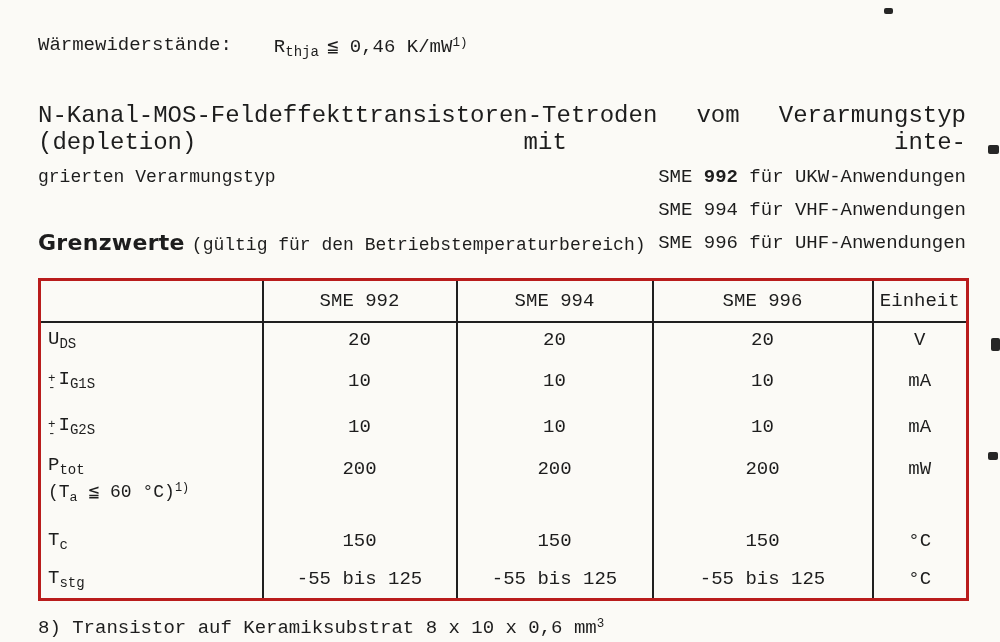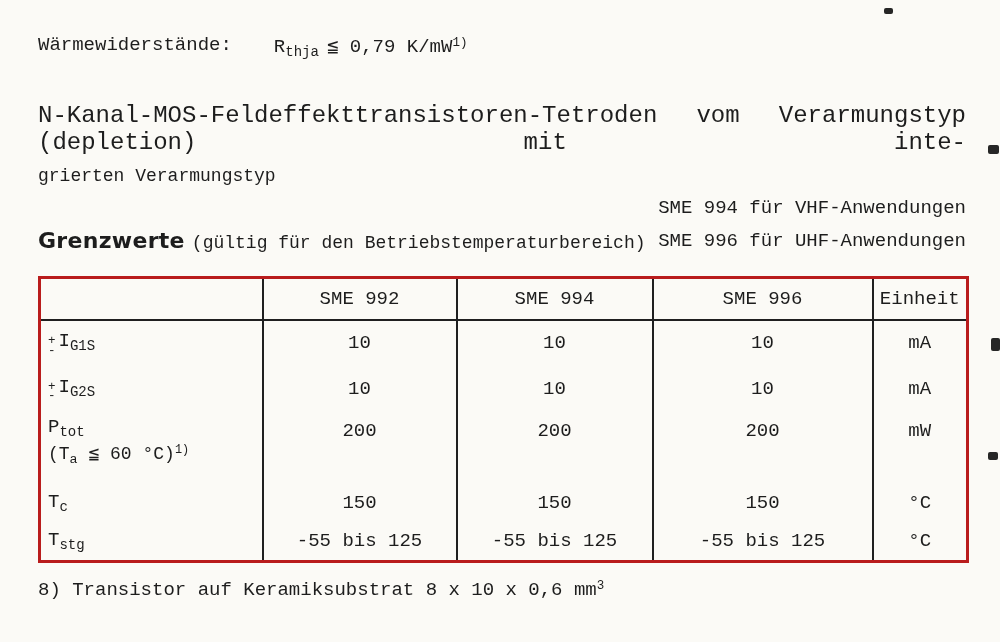--- a/index.html
+++ b/index.html
@@ -80,27 +80,28 @@
   
   .artifact { position:absolute; background:#262626; border-radius:2px; }
 </style>
 </head>
 <body>
 
 <div class="page">
 
   <div class="thermal-row">
     <span>Wärmewiderstände:</span>
-    <span class="thermal-formula"><span>R</span><sub>thja</sub><span class="rel">≦ 0,79 K/mW</span><sup>1)</sup></span>
+    <span class="thermal-formula"><span>R</span><sub>thja</sub><span class="rel">≦ 0,46 K/mW</span><sup>1)</sup></span>
   </div>
 
   <p class="desc1">N-Kanal-MOS-Feldeffekttransistoren-Tetroden vom Verarmungstyp (depletion) mit inte-</p>
 
   <div class="line2-row">
     <span class="desc2">grierten Verarmungstyp</span>
+    <span class="sme-line"><span>SME </span><span class="bold">992</span><span> für UKW-Anwendungen</span></span>
   </div>
 
   <div class="sme-right">
     <span class="sme-line"><span>SME </span><span>994</span><span> für VHF-Anwendungen</span></span>
   </div>
 
   <div class="grenz-row">
     <span><span class="grenz-title">Grenzwerte</span><span class="grenz-sub">(gültig für den Betriebstemperaturbereich)</span></span>
     <span class="sme-line"><span>SME </span><span>996</span><span> für UHF-Anwendungen</span></span>
   </div>
@@ -116,20 +117,27 @@
     <thead>
       <tr>
         <th></th>
         <th>SME 992</th>
         <th>SME 994</th>
         <th>SME 996</th>
         <th>Einheit</th>
       </tr>
     </thead>
     <tbody>
+      <tr class="r0">
+        <td class="param"><span>U</span><sub>DS</sub></td>
+        <td class="val">20</td>
+        <td class="val">20</td>
+        <td class="val">20</td>
+        <td class="unit">V</td>
+      </tr>
       <tr class="r2">
         <td class="param"><span class="pm">
               <span>+</span>
               <span>-</span>
             </span><span>I</span><sub>G1S</sub></td>
         <td class="val">10</td>
         <td class="val">10</td>
         <td class="val">10</td>
         <td class="unit">mA</td>
       </tr>

